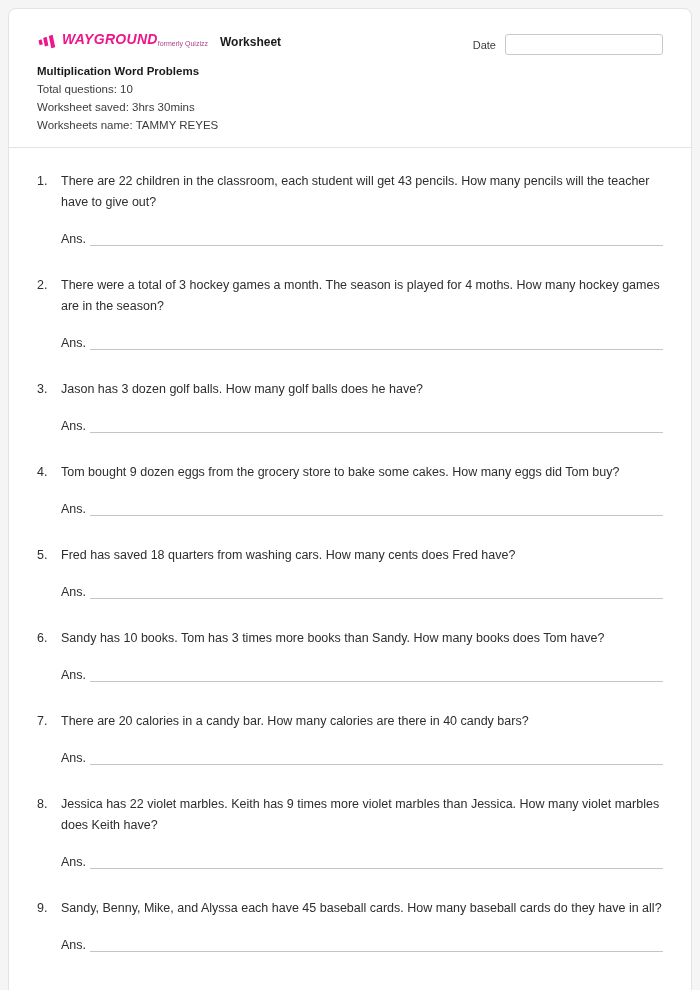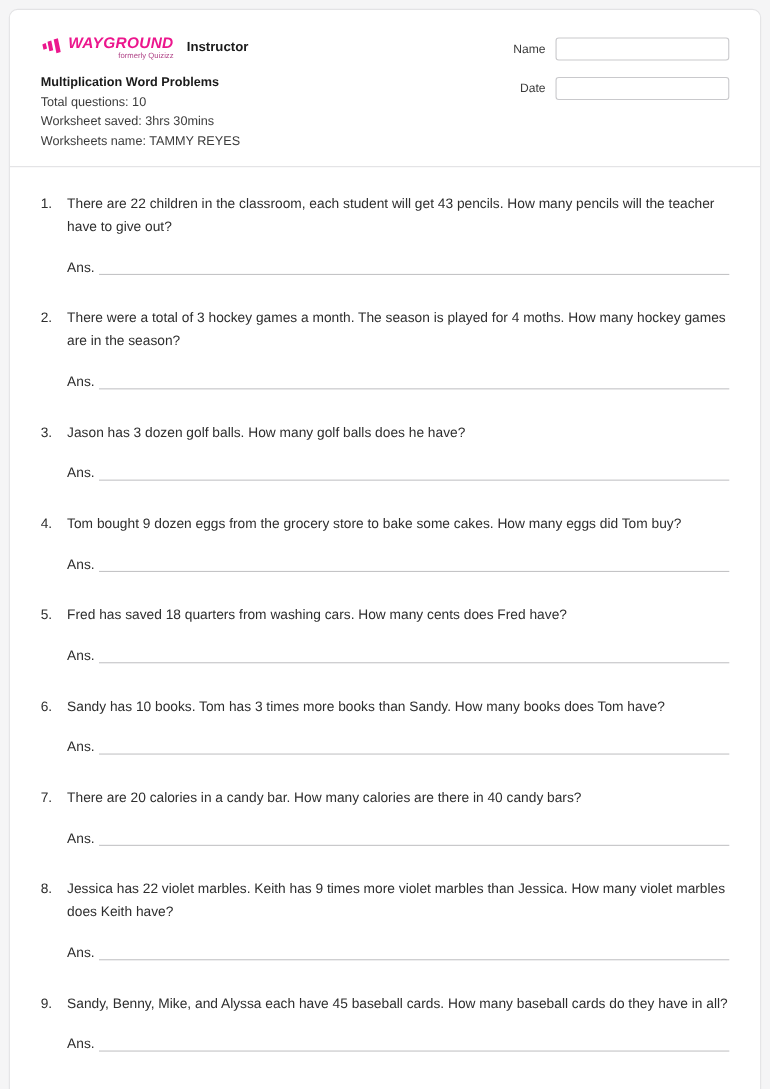--- a/index.html
+++ b/index.html
@@ -20,21 +20,21 @@
   }
   
   .header {
     display: flex;
     justify-content: space-between;
     padding: 22px 28px 16px 28px;
     border-bottom: 1px solid #e2e2e4;
   }
   .brand-row { display: flex; align-items: flex-start; }
   .brand-icon { width: 22px; height: 18px; margin-top: 2px; }
-  .brand-col { display: flex; flex-direction: column; align-items: flex-end; margin-left: 3px; }
+  .brand-col { display: flex; flex-direction: row; align-items: flex-end; margin-left: 3px; }
   .wordmark {
     font-size: 14px; font-weight: bold; font-style: italic;
     letter-spacing: 0.3px;
     color: #ec168d;
   }
   .tagline { font-size: 7px; color: #b04387; margin-top: 1px; }
   .product { font-size: 12px; font-weight: bold; color: #1a1a1a; margin-left: 12px; margin-top: 4px; }
   .ws-title { font-size: 11.5px; font-weight: bold; color: #1a1a1a; margin-top: 14px; }
   .meta { font-size: 11.5px; color: #3c3c3c; margin-top: 6px; line-height: 12px; }
   
@@ -89,34 +89,30 @@
           <g fill="#ec168d">
             <path d="M1.5 7.5 L4.5 6.2 L5.8 11.2 L2.6 12.2 Z"></path>
             <path d="M6.2 5.0 L9.6 3.8 L11.4 12.6 L7.9 13.6 Z"></path>
             <path d="M11.8 3.0 L15.6 1.8 L18.2 14.2 L14.3 15.3 Z"></path>
           </g>
         </svg>
         <div class="brand-col">
           <span class="wordmark">WAYGROUND</span>
           <span class="tagline">formerly Quizizz</span>
         </div>
-        <span class="product">Instructor</span>
+        <span class="product">Worksheet</span>
       </div>
       <div class="ws-title">Multiplication Word Problems</div>
       <div class="meta">Total questions: 10</div>
       <div class="meta">Worksheet saved: 3hrs 30mins</div>
       <div class="meta">Worksheets name: TAMMY REYES</div>
     </div>
 
     <div class="fields">
       <div class="field-row">
-        <span class="field-label">Name</span>
-        <input class="field-input" type="text" style="">
-      </div>
-      <div class="field-row">
         <span class="field-label">Date</span>
         <input class="field-input" type="text" style="">
       </div>
     </div>
   </div>
 
   <div class="questions">
     <div class="q-block">
       <div class="q-row">
         <span class="q-num">1.</span>

